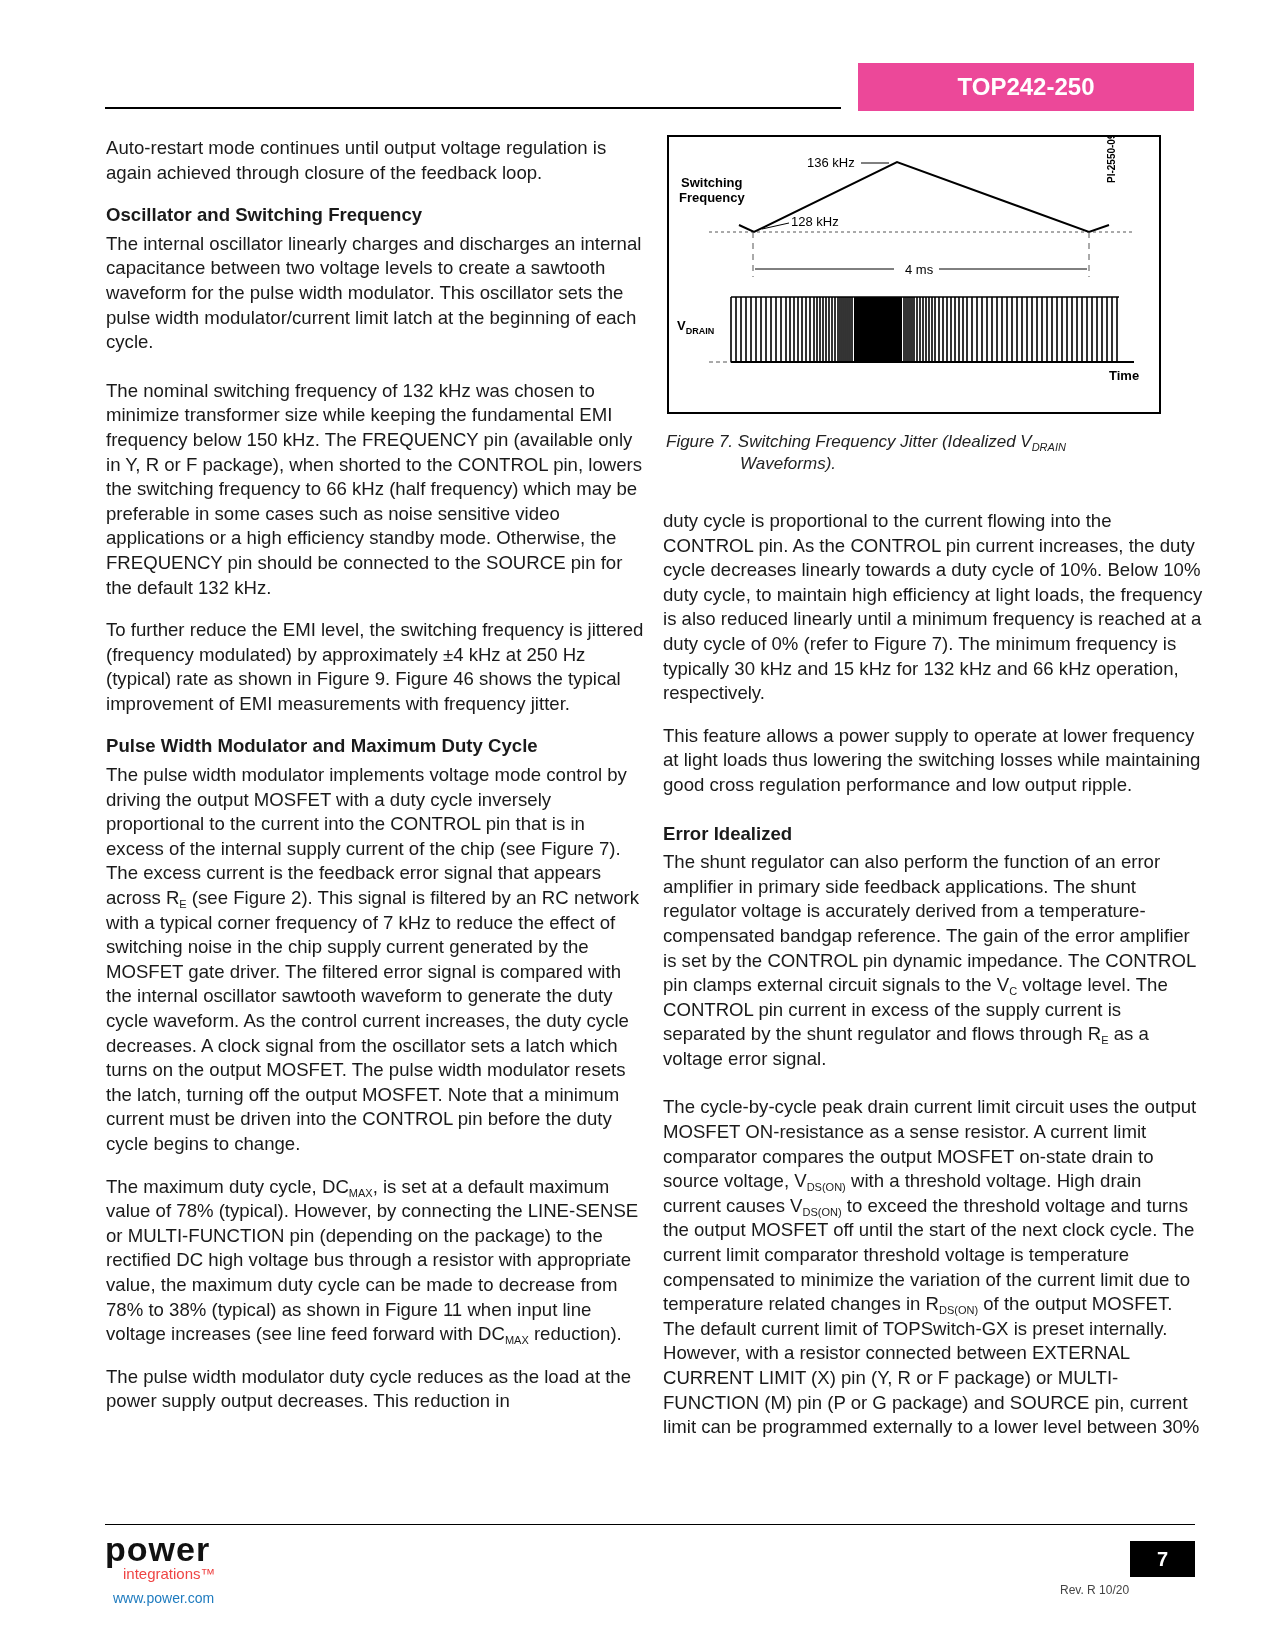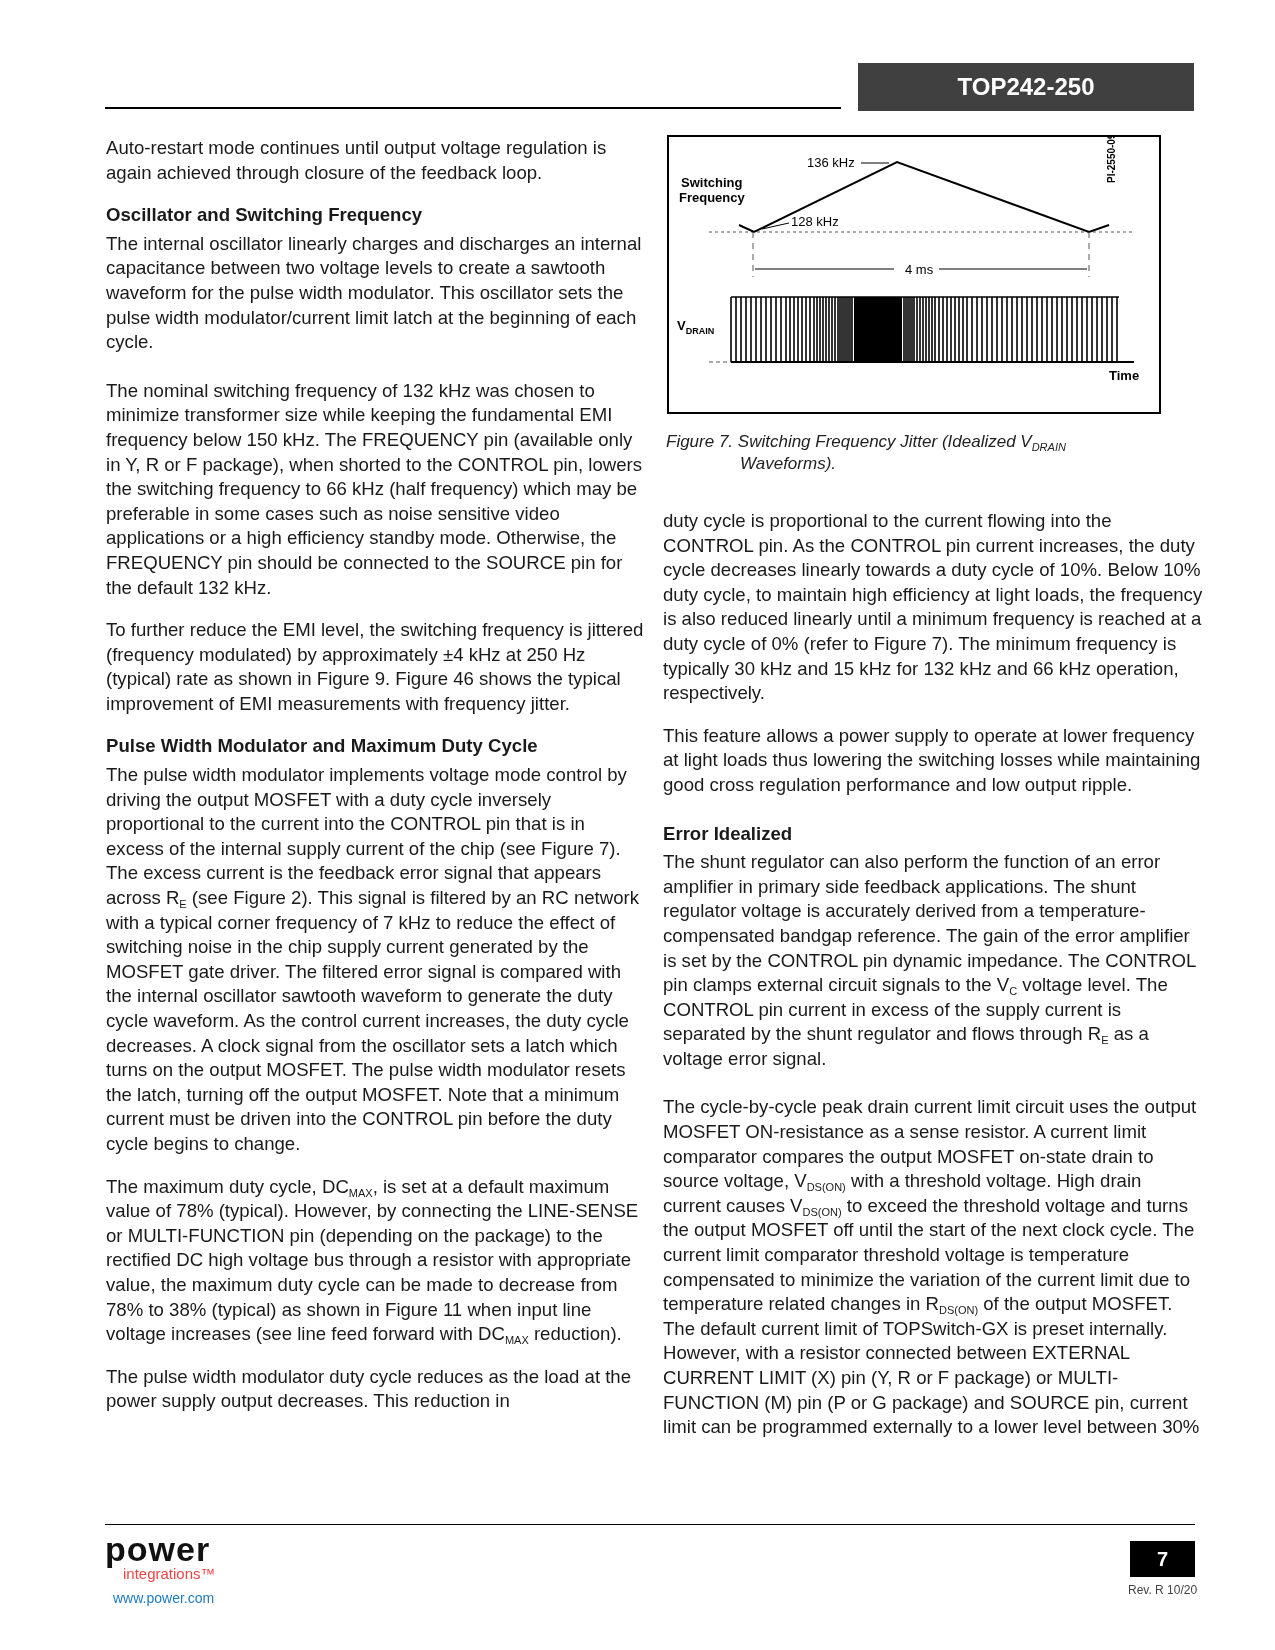--- a/index.html
+++ b/index.html
@@ -1,35 +1,35 @@
 <!DOCTYPE html>
 <html><head>
 <meta charset="utf-8">
 <style>
   html,body{margin:0;padding:0;background:#fff;}
   body{width:1275px;height:1650px;position:relative;overflow:hidden;font-family:"Liberation Sans",sans-serif;color:#1a1a1a;}
   .hdr-rule{position:absolute;left:105px;top:107px;width:736px;height:2px;background:#000;}
-  .hdr-box{position:absolute;left:858px;top:63px;width:336px;height:48px;background:#404040;color:#fff;font-weight:bold;font-size:24px;line-height:48px;text-align:center;}
+  .hdr-box{position:absolute;left:858px;top:63px;width:336px;height:48px;background:#ec4899;color:#fff;font-weight:bold;font-size:24px;line-height:48px;text-align:center;}
   .col{position:absolute;font-size:18.6px;line-height:24.6px;}
   .col p{margin:4px 0 18px 0;}
   .col h3{margin:0;font-size:18.6px;font-weight:bold;line-height:24.6px;}
   .colL{left:106px;top:132px;width:540px;}
   .colR{left:663px;top:505px;width:540px;}
   sub{font-size:11px;vertical-align:-4px;line-height:0;}
   .fig{position:absolute;left:667px;top:135px;width:490px;height:275px;border:2px solid #000;}
   .fig svg{position:absolute;left:0;top:0;}
   .caption{position:absolute;left:666px;top:431px;width:520px;font-style:italic;font-size:17px;line-height:22px;color:#222;}
   .caption .l2{padding-left:74px;display:block;}
   .foot-rule{position:absolute;left:105px;top:1524px;width:1090px;height:1px;background:#000;}
   .logo{position:absolute;left:105px;top:1532px;}
   .logo .pw{font-size:34px;font-weight:bold;color:#111;letter-spacing:1px;line-height:34px;}
   .logo .ig{font-size:15px;color:#ef4444;line-height:16px;margin-left:18px;}
   .logo .url{font-size:14px;color:#1e7bbf;margin-left:8px;margin-top:8px;}
   .pg{position:absolute;left:1130px;top:1541px;width:65px;height:36px;background:#000;color:#fff;font-weight:bold;font-size:20px;line-height:36px;text-align:center;}
-  .rev{position:absolute;left:1128px;top:1583px;font-size:12px;color:#444;text-align:center;}
+  .rev{position:absolute;left:1060px;top:1583px;font-size:12px;color:#444;text-align:center;}
 </style>
 </head>
 <body>
 
 <div class="hdr-rule"></div>
 <div class="hdr-box">TOP242-250</div>
 
 <div class="col colL">
   <p>Auto-restart mode continues until output voltage regulation is again achieved through closure of the feedback loop.</p>
   <h3>Oscillator and Switching Frequency</h3>

